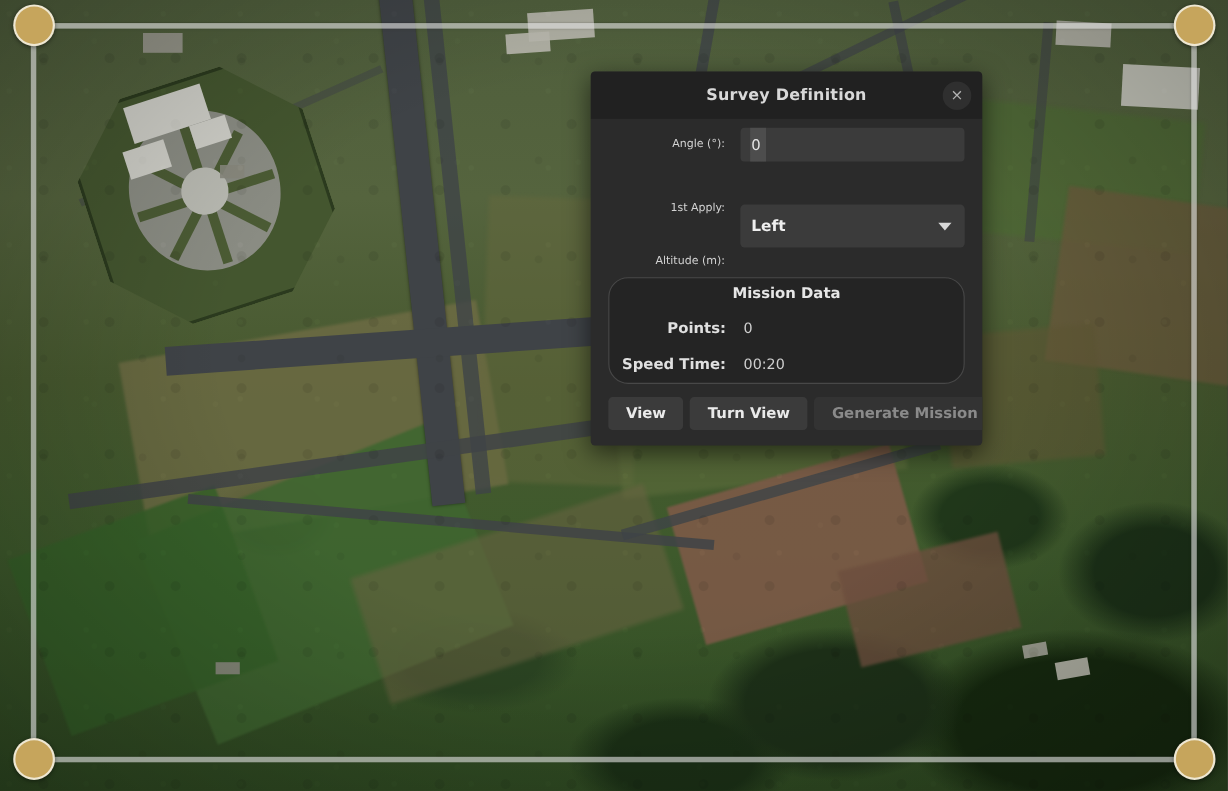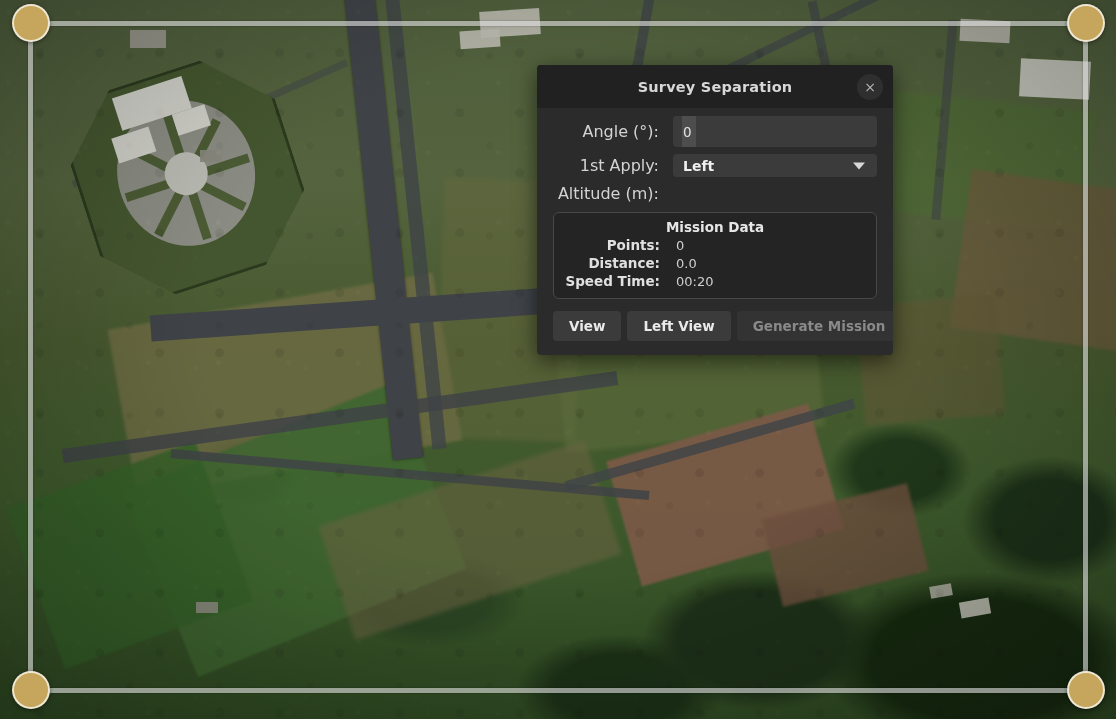--- a/index.html
+++ b/index.html
@@ -203,21 +203,21 @@
   .form-row {
     display: flex;
     align-items: center;
     margin-bottom: 7px;
   }
   .form-label {
     width: 120px;
     flex: 0 0 120px;
     text-align: right;
     padding-right: 14px;
-    font-size: 16px;
+    font-size: 10px;
     color: #d3d3d3;
     white-space: nowrap;
     overflow: visible;
   }
   .form-label.wide { margin-left: -18px; width: 138px; flex: 0 0 138px; }
 
   .txt-input {
     flex: 1 1 auto;
     height: 31px;
     background: #3b3b3b;
@@ -232,26 +232,27 @@
   .txt-input.selected-value {
     background-image: linear-gradient(90deg, #4d4d4d 0 14px, rgba(0,0,0,0) 14px);
     background-repeat: no-repeat;
     background-position: 9px 0;
     background-size: 100% 100%;
   }
 
   .combo {
     flex: 1 1 auto;
     position: relative;
-    height: 23px;
+    height: 39px;
     background: #3b3b3b;
     border-radius: 4px;
     display: flex; align-items: center;
     padding: 0 10px;
     cursor: pointer;
+    margin-top: 32px;
   }
   .combo-value { font-size: 14px; font-weight: bold; color: #efefef; }
   .combo-arrow {
     position: absolute; right: 12px; top: 50%;
     transform: translateY(-50%);
     width: 0; height: 0;
     border-left: 6px solid transparent;
     border-right: 6px solid transparent;
     border-top: 7px solid #d8d8d8;
   }
@@ -269,32 +270,32 @@
     left: 2px; top: 2px;
     width: 19px; height: 19px;
     border-radius: 50%;
     background: #c9c9c9;
   }
 
   
   .mission-box {
     margin: 9px 0 0 0;
     border: 1px solid #484848;
-    border-radius: 6px;
+    border-radius: 18px;
     background: #242424;
     padding: 6px 10px 9px 10px;
   }
   .mission-title {
     text-align: center;
     font-size: 13.5px;
     font-weight: bold;
     color: #e6e6e6;
     margin-bottom: 2px;
   }
-  .mission-row { display: flex; align-items: center; margin-top: 2px; }
+  .mission-row { display: flex; align-items: center; margin-top: 16px; }
   .mission-key {
     width: 112px; flex: 0 0 112px;
     text-align: right; padding-right: 16px;
     font-size: 13.5px; font-weight: bold; color: #e0e0e0;
     white-space: nowrap;
   }
   .mission-key.pull { margin-left: -16px; width: 128px; flex: 0 0 128px; }
   .mission-val { font-size: 13px; color: #cfcfcf; }
 
   .dlg-buttons {
@@ -381,21 +382,21 @@
 
   <div class="handle h-tl"></div>
   <div class="handle h-tr"></div>
   <div class="handle h-bl"></div>
   <div class="handle h-br"></div>
 </div>
 
 <div id="survey-dialog">
 
   <div class="dlg-titlebar">
-    <div class="dlg-title">Survey Separation</div>
+    <div class="dlg-title">Survey Definition</div>
     <button class="dlg-close">×</button>
   </div>
 
   <div class="dlg-body">
 
     <div class="form-row">
       <div class="form-label">Angle (°):</div>
       <input class="txt-input selected-value" type="text" value="0" style="">
     </div>
 
@@ -415,30 +416,26 @@
 
 
     <div class="mission-box">
       <div class="mission-title">Mission Data</div>
 
       <div class="mission-row">
         <div class="mission-key">Points:</div>
         <div class="mission-val">0</div>
       </div>
 
-      <div class="mission-row">
-        <div class="mission-key">Distance:</div>
-        <div class="mission-val">0.0</div>
-      </div>
 
       <div class="mission-row">
         <div class="mission-key pull">Speed Time:</div>
         <div class="mission-val">00:20</div>
       </div>
     </div>
   </div>
 
   <div class="dlg-buttons">
     <button class="btn">View</button>
-    <button class="btn">Left View</button>
+    <button class="btn">Turn View</button>
     <button class="btn disabled">Generate Mission</button>
   </div>
 </div>
 
 </body></html>

